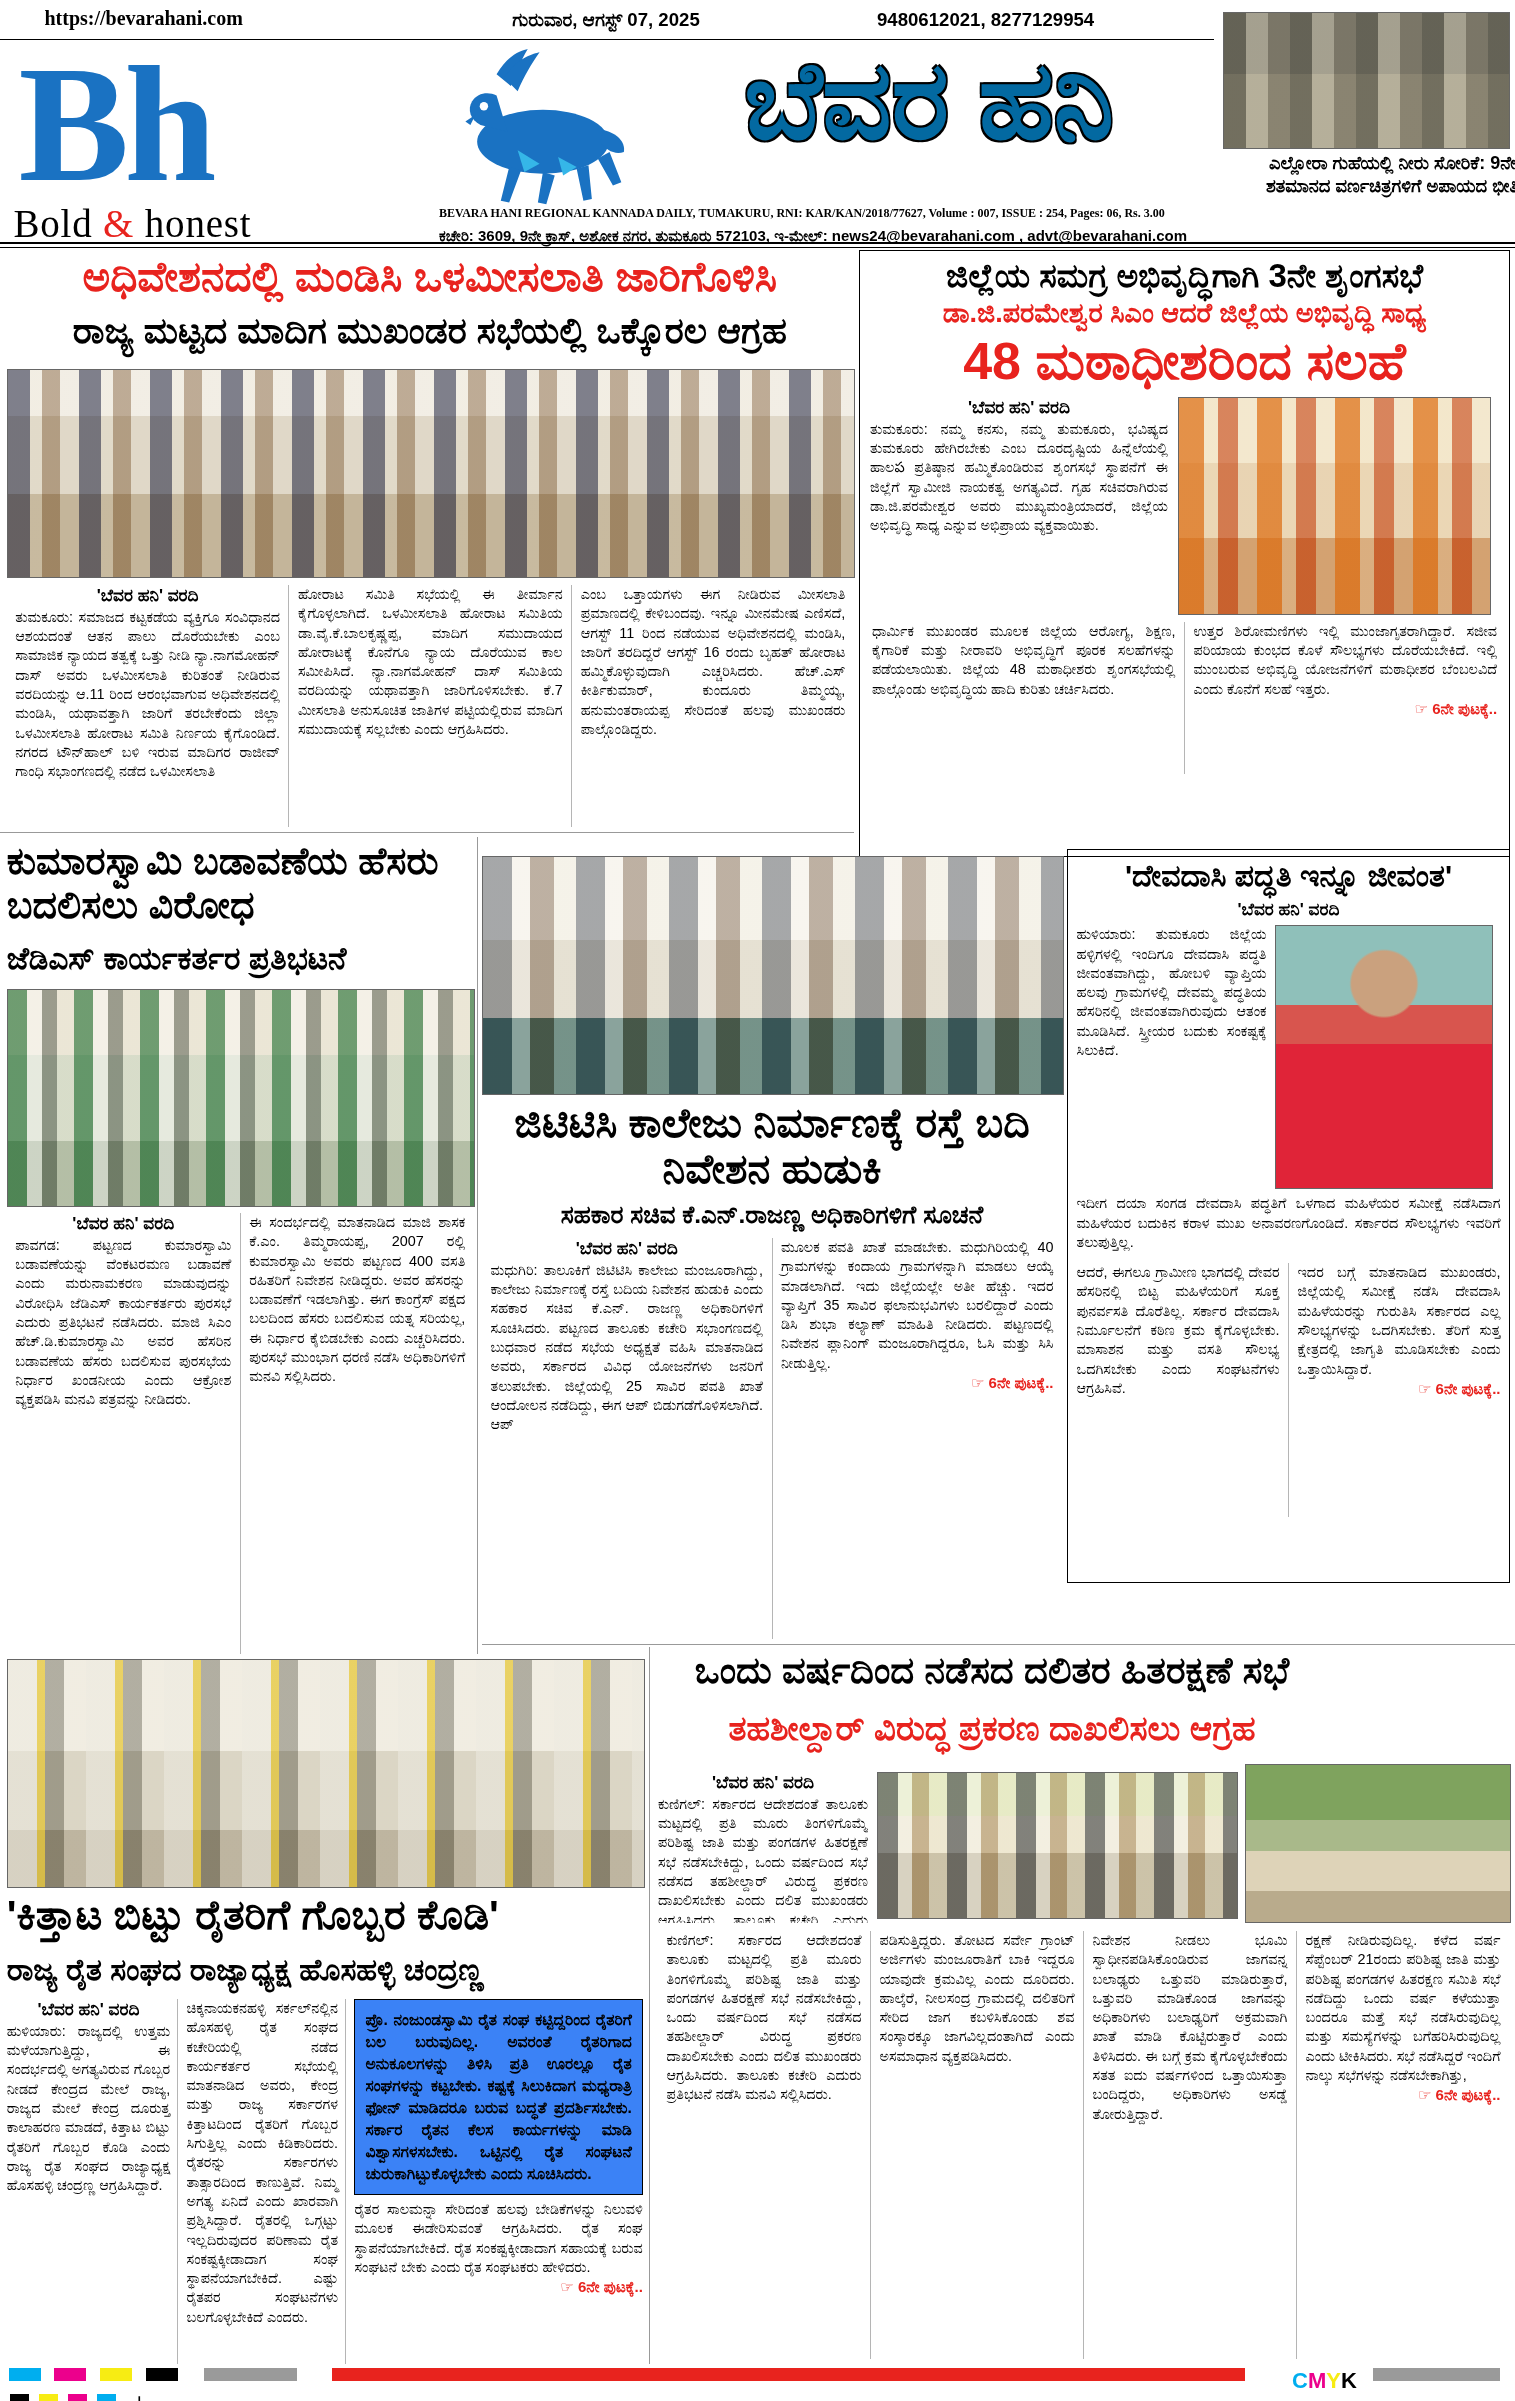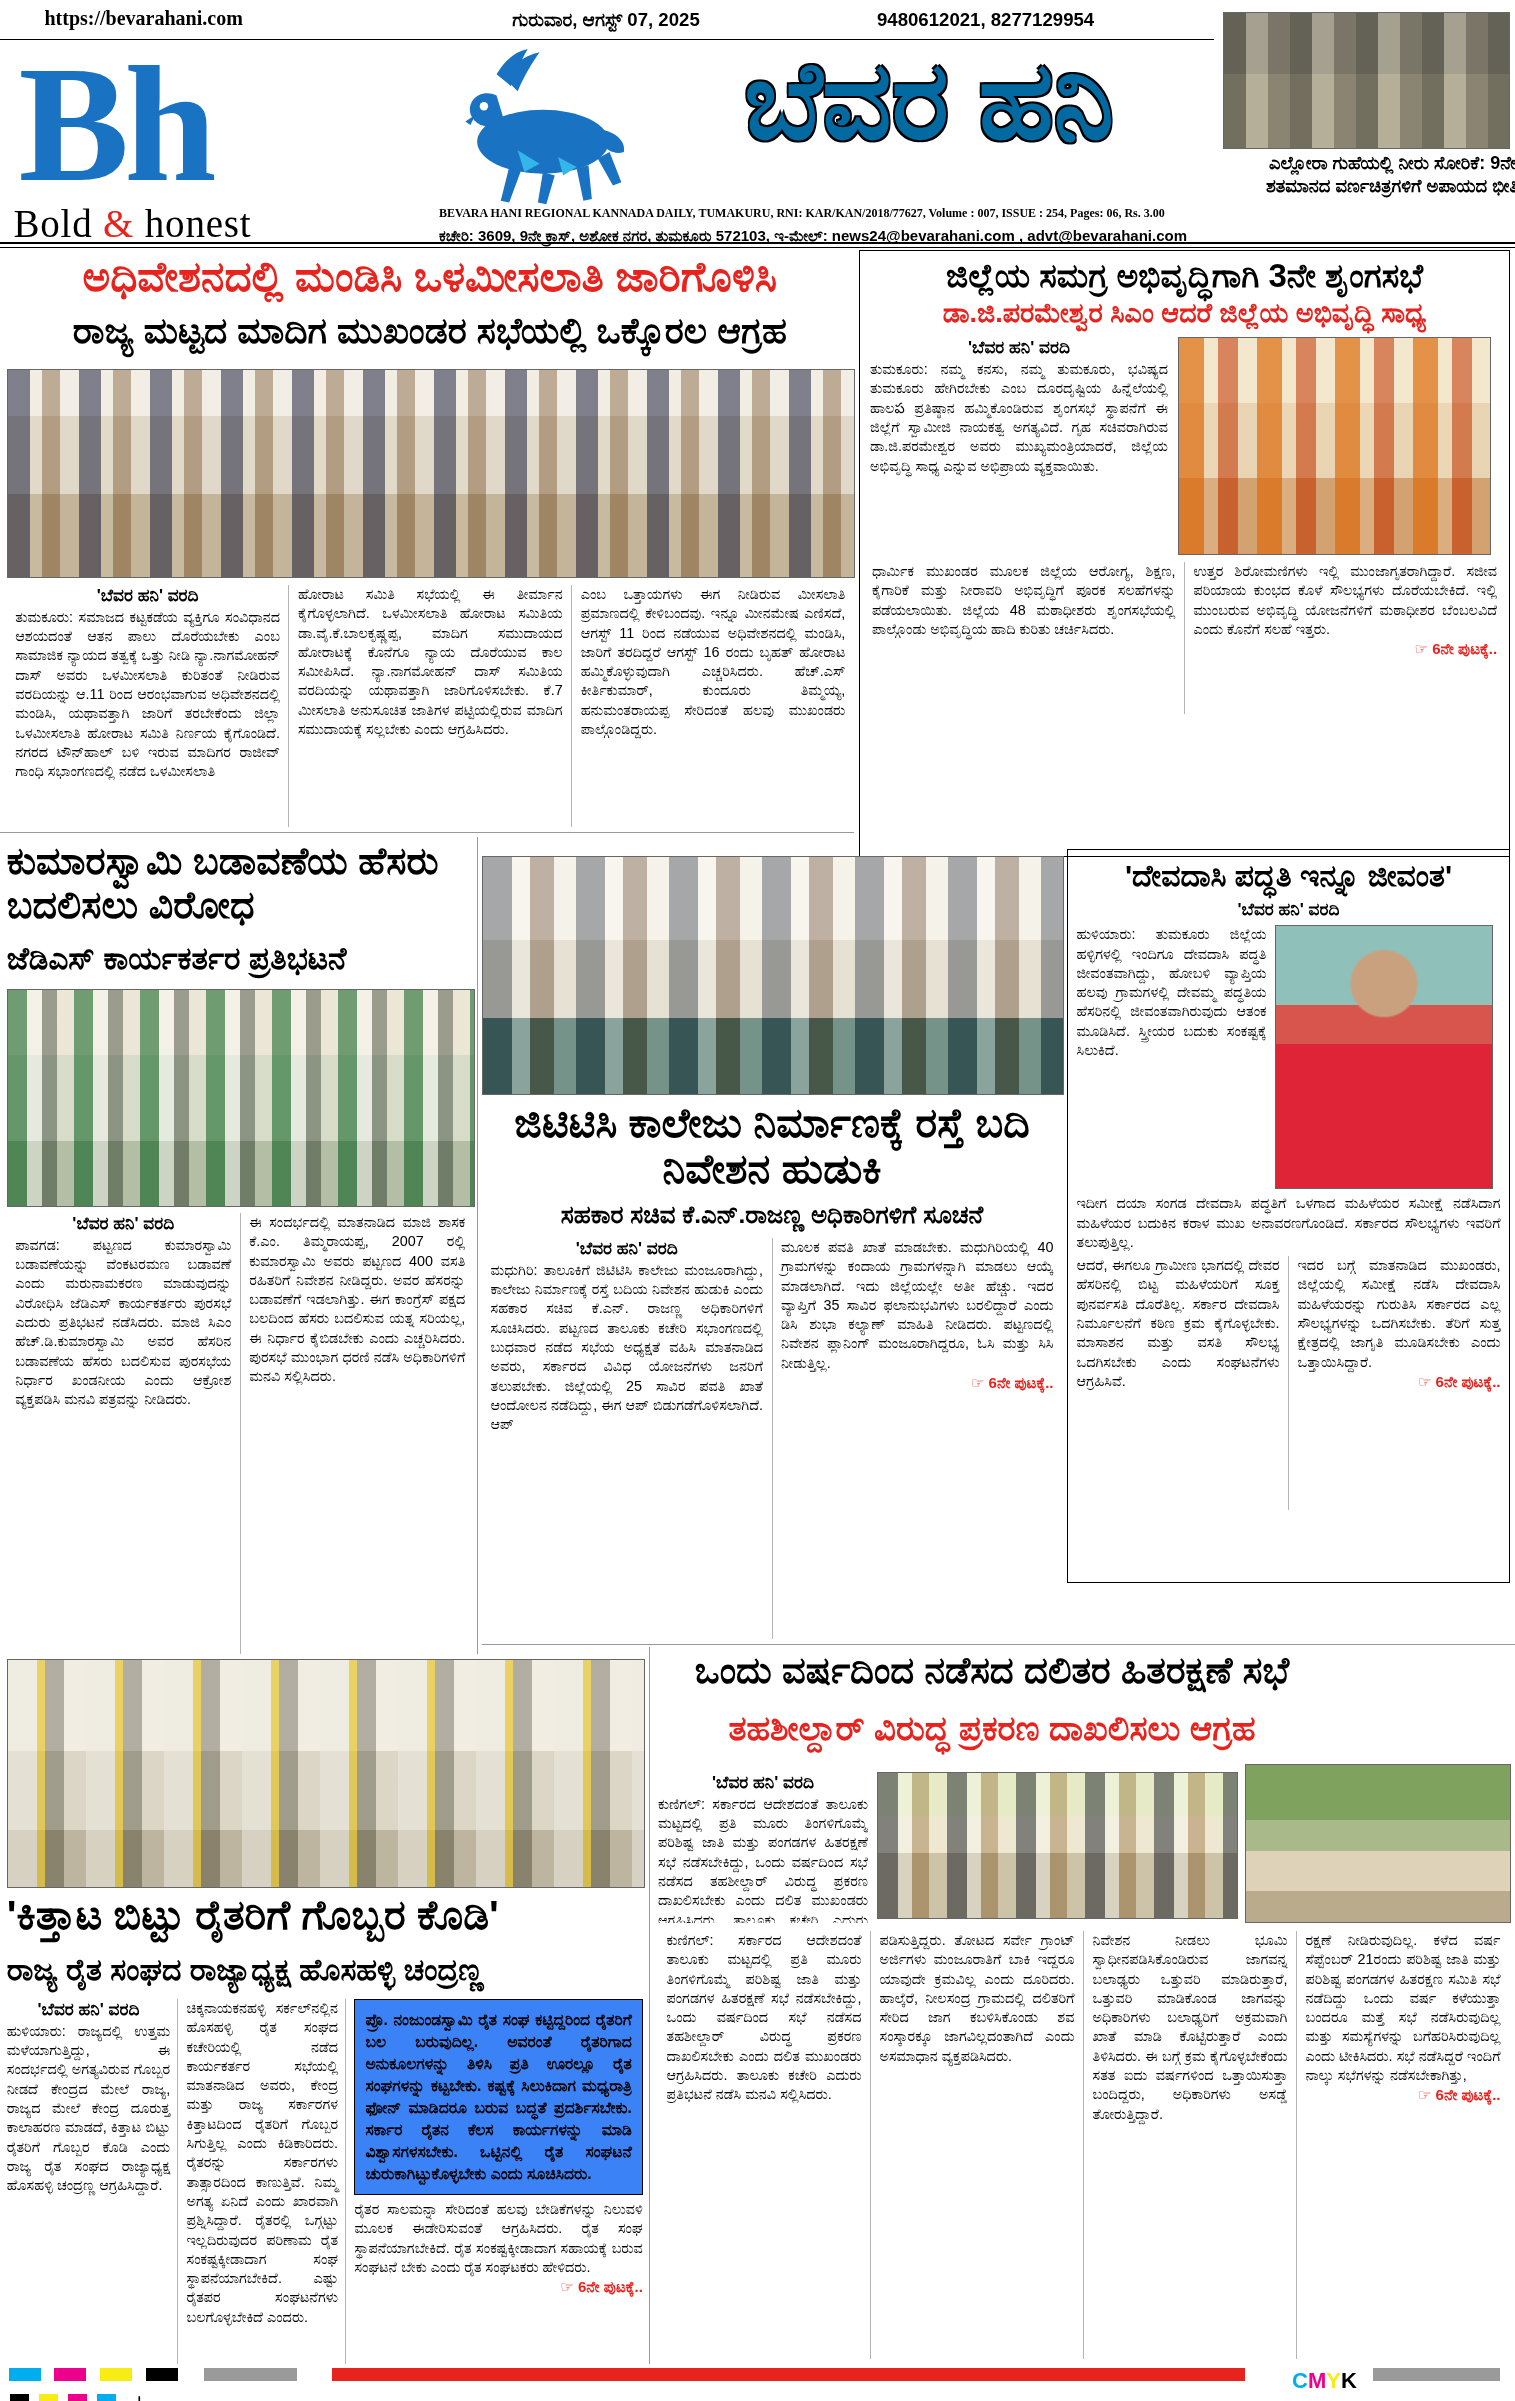--- a/index.html
+++ b/index.html
@@ -104,20 +104,21 @@
       <div class="byline">'ಬೆವರ ಹನಿ' ವರದಿ</div>
       <span>ತುಮಕೂರು: ಸಮಾಜದ ಕಟ್ಟಕಡೆಯ ವ್ಯಕ್ತಿಗೂ ಸಂವಿಧಾನದ ಆಶಯದಂತೆ ಆತನ ಪಾಲು ದೊರೆಯಬೇಕು ಎಂಬ ಸಾಮಾಜಿಕ ನ್ಯಾಯದ ತತ್ವಕ್ಕೆ ಒತ್ತು ನೀಡಿ ನ್ಯಾ.ನಾಗಮೋಹನ್ ದಾಸ್ ಅವರು ಒಳಮೀಸಲಾತಿ ಕುರಿತಂತೆ ನೀಡಿರುವ ವರದಿಯನ್ನು ಆ.11 ರಿಂದ ಆರಂಭವಾಗುವ ಅಧಿವೇಶನದಲ್ಲಿ ಮಂಡಿಸಿ, ಯಥಾವತ್ತಾಗಿ ಜಾರಿಗೆ ತರಬೇಕೆಂದು ಜಿಲ್ಲಾ ಒಳಮೀಸಲಾತಿ ಹೋರಾಟ ಸಮಿತಿ ನಿರ್ಣಯ ಕೈಗೊಂಡಿದೆ. ನಗರದ ಟೌನ್‌ಹಾಲ್ ಬಳಿ ಇರುವ ಮಾದಿಗರ ರಾಜೀವ್ ಗಾಂಧಿ ಸಭಾಂಗಣದಲ್ಲಿ ನಡೆದ ಒಳಮೀಸಲಾತಿ</span>
     </div>
     <div><span>ಹೋರಾಟ ಸಮಿತಿ ಸಭೆಯಲ್ಲಿ ಈ ತೀರ್ಮಾನ ಕೈಗೊಳ್ಳಲಾಗಿದೆ. ಒಳಮೀಸಲಾತಿ ಹೋರಾಟ ಸಮಿತಿಯ ಡಾ.ವೈ.ಕೆ.ಬಾಲಕೃಷ್ಣಪ್ಪ, ಮಾದಿಗ ಸಮುದಾಯದ ಹೋರಾಟಕ್ಕೆ ಕೊನೆಗೂ ನ್ಯಾಯ ದೊರೆಯುವ ಕಾಲ ಸಮೀಪಿಸಿದೆ. ನ್ಯಾ.ನಾಗಮೋಹನ್ ದಾಸ್ ಸಮಿತಿಯ ವರದಿಯನ್ನು ಯಥಾವತ್ತಾಗಿ ಜಾರಿಗೊಳಿಸಬೇಕು. ಕೆ.7 ಮೀಸಲಾತಿ ಅನುಸೂಚಿತ ಜಾತಿಗಳ ಪಟ್ಟಿಯಲ್ಲಿರುವ ಮಾದಿಗ ಸಮುದಾಯಕ್ಕೆ ಸಲ್ಲಬೇಕು ಎಂದು ಆಗ್ರಹಿಸಿದರು.</span></div>
     <div><span>ಎಂಬ ಒತ್ತಾಯಗಳು ಈಗ ನೀಡಿರುವ ಮೀಸಲಾತಿ ಪ್ರಮಾಣದಲ್ಲಿ ಕೇಳಿಬಂದವು. ಇನ್ನೂ ಮೀನಮೇಷ ಎಣಿಸದೆ, ಆಗಸ್ಟ್ 11 ರಿಂದ ನಡೆಯುವ ಅಧಿವೇಶನದಲ್ಲಿ ಮಂಡಿಸಿ, ಜಾರಿಗೆ ತರದಿದ್ದರೆ ಆಗಸ್ಟ್ 16 ರಂದು ಬೃಹತ್ ಹೋರಾಟ ಹಮ್ಮಿಕೊಳ್ಳುವುದಾಗಿ ಎಚ್ಚರಿಸಿದರು. ಹೆಚ್.ಎಸ್ ಕೀರ್ತಿಕುಮಾರ್, ಕುಂದೂರು ತಿಮ್ಮಯ್ಯ, ಹನುಮಂತರಾಯಪ್ಪ ಸೇರಿದಂತೆ ಹಲವು ಮುಖಂಡರು ಪಾಲ್ಗೊಂಡಿದ್ದರು.</span></div>
   </div>
 
   <div class="abs boxed" style="left:859px;top:250px;width:649px;height:605px;">
     <div class="h-blk ctr" style="margin-top:6.8px;font-size:33px;line-height:1.1;">ಜಿಲ್ಲೆಯ ಸಮಗ್ರ ಅಭಿವೃದ್ಧಿಗಾಗಿ 3ನೇ ಶೃಂಗಸಭೆ</div>
     <div class="h-red ctr" style="margin-top:5px;font-size:27px;line-height:1.1;">ಡಾ.ಜಿ.ಪರಮೇಶ್ವರ ಸಿಎಂ ಆದರೆ ಜಿಲ್ಲೆಯ ಅಭಿವೃದ್ಧಿ ಸಾಧ್ಯ</div>
+    <div class="h-red ctr" style="margin-top:5px;font-size:52px;line-height:1.05;">48 ಮಠಾಧೀಶರಿಂದ ಸಲಹೆ</div>
     <div style="display:flex;margin-top:8.5px;padding:0 10px;gap:10px;">
       <div class="body-txt just" style="width:298px;">
         <div class="byline">'ಬೆವರ ಹನಿ' ವರದಿ</div>
         <span>ತುಮಕೂರು: ನಮ್ಮ ಕನಸು, ನಮ್ಮ ತುಮಕೂರು, ಭವಿಷ್ಯದ ತುಮಕೂರು ಹೇಗಿರಬೇಕು ಎಂಬ ದೂರದೃಷ್ಟಿಯ ಹಿನ್ನೆಲೆಯಲ್ಲಿ ಹಾಲప ಪ್ರತಿಷ್ಠಾನ ಹಮ್ಮಿಕೊಂಡಿರುವ ಶೃಂಗಸಭೆ ಸ್ಥಾಪನೆಗೆ ಈ ಜಿಲ್ಲೆಗೆ ಸ್ವಾಮೀಜಿ ನಾಯಕತ್ವ ಅಗತ್ಯವಿದೆ. ಗೃಹ ಸಚಿವರಾಗಿರುವ ಡಾ.ಜಿ.ಪರಮೇಶ್ವರ ಅವರು ಮುಖ್ಯಮಂತ್ರಿಯಾದರೆ, ಜಿಲ್ಲೆಯ ಅಭಿವೃದ್ಧಿ ಸಾಧ್ಯ ಎನ್ನುವ ಅಭಿಪ್ರಾಯ ವ್ಯಕ್ತವಾಯಿತು.</span>
       </div>
       <div class="photo ph-monks" style="width:311px;height:216px;"></div>
     </div>
     <div class="cols body-txt just" style="margin-top:6.8px;padding:0 3.4px;height:152px;overflow:hidden;">
       <div><span>ಧಾರ್ಮಿಕ ಮುಖಂಡರ ಮೂಲಕ ಜಿಲ್ಲೆಯ ಆರೋಗ್ಯ, ಶಿಕ್ಷಣ, ಕೈಗಾರಿಕೆ ಮತ್ತು ನೀರಾವರಿ ಅಭಿವೃದ್ಧಿಗೆ ಪೂರಕ ಸಲಹೆಗಳನ್ನು ಪಡೆಯಲಾಯಿತು. ಜಿಲ್ಲೆಯ 48 ಮಠಾಧೀಶರು ಶೃಂಗಸಭೆಯಲ್ಲಿ ಪಾಲ್ಗೊಂಡು ಅಭಿವೃದ್ಧಿಯ ಹಾದಿ ಕುರಿತು ಚರ್ಚಿಸಿದರು.</span></div>
       <div><span>ಉತ್ತರ ಶಿರೋಮಣಿಗಳು ಇಲ್ಲಿ ಮುಂಜಾಗೃತರಾಗಿದ್ದಾರೆ. ಸಜೀವ ಪರಿಯಾಯ ಕುಂಭದ ಕೊಳೆ ಸೌಲಭ್ಯಗಳು ದೊರೆಯಬೇಕಿದೆ. ಇಲ್ಲಿ ಮುಂಬರುವ ಅಭಿವೃದ್ಧಿ ಯೋಜನೆಗಳಿಗೆ ಮಠಾಧೀಶರ ಬೆಂಬಲವಿದೆ ಎಂದು ಕೊನೆಗೆ ಸಲಹೆ ಇತ್ತರು.</span>
@@ -155,21 +156,21 @@
   </div>
 
   <div class="abs boxed" style="left:1067px;top:849px;width:441px;height:732px;">
     <div class="h-blk ctr" style="margin-top:8.5px;font-size:30px;">'ದೇವದಾಸಿ ಪದ್ಧತಿ ಇನ್ನೂ ಜೀವಂತ'</div>
     <div class="byline" style="margin-top:6.8px;">'ಬೆವರ ಹನಿ' ವರದಿ</div>
     <div style="display:flex;gap:8.5px;padding:5px 8.5px 0;">
       <div class="body-txt just" style="width:190px;"><span>ಹುಳಿಯಾರು: ತುಮಕೂರು ಜಿಲ್ಲೆಯ ಹಳ್ಳಿಗಳಲ್ಲಿ ಇಂದಿಗೂ ದೇವದಾಸಿ ಪದ್ಧತಿ ಜೀವಂತವಾಗಿದ್ದು, ಹೋಬಳಿ ವ್ಯಾಪ್ತಿಯ ಹಲವು ಗ್ರಾಮಗಳಲ್ಲಿ ದೇವಮ್ಮ ಪದ್ಧತಿಯ ಹೆಸರಿನಲ್ಲಿ ಜೀವಂತವಾಗಿರುವುದು ಆತಂಕ ಮೂಡಿಸಿದೆ. ಸ್ತ್ರೀಯರ ಬದುಕು ಸಂಕಷ್ಟಕ್ಕೆ ಸಿಲುಕಿದೆ.</span></div>
       <div class="photo ph-sari" style="width:216px;height:262px;"></div>
     </div>
     <div class="body-txt just" style="padding:5px 8.5px 0;"><span>ಇದೀಗ ದಯಾ ಸಂಗಡ ದೇವದಾಸಿ ಪದ್ಧತಿಗೆ ಒಳಗಾದ ಮಹಿಳೆಯರ ಸಮೀಕ್ಷೆ ನಡೆಸಿದಾಗ ಮಹಿಳೆಯರ ಬದುಕಿನ ಕರಾಳ ಮುಖ ಅನಾವರಣಗೊಂಡಿದೆ. ಸರ್ಕಾರದ ಸೌಲಭ್ಯಗಳು ಇವರಿಗೆ ತಲುಪುತ್ತಿಲ್ಲ.</span></div>
-    <div class="cols body-txt just" style="margin-top:4px;height:254px;overflow:hidden;">
+    <div class="cols body-txt just" style="margin-top:11px;height:254px;overflow:hidden;">
       <div><span>ಆದರೆ, ಈಗಲೂ ಗ್ರಾಮೀಣ ಭಾಗದಲ್ಲಿ ದೇವರ ಹೆಸರಿನಲ್ಲಿ ಬಿಟ್ಟ ಮಹಿಳೆಯರಿಗೆ ಸೂಕ್ತ ಪುನರ್ವಸತಿ ದೊರೆತಿಲ್ಲ. ಸರ್ಕಾರ ದೇವದಾಸಿ ನಿರ್ಮೂಲನೆಗೆ ಕಠಿಣ ಕ್ರಮ ಕೈಗೊಳ್ಳಬೇಕು. ಮಾಸಾಶನ ಮತ್ತು ವಸತಿ ಸೌಲಭ್ಯ ಒದಗಿಸಬೇಕು ಎಂದು ಸಂಘಟನೆಗಳು ಆಗ್ರಹಿಸಿವೆ.</span></div>
       <div><span>ಇದರ ಬಗ್ಗೆ ಮಾತನಾಡಿದ ಮುಖಂಡರು, ಜಿಲ್ಲೆಯಲ್ಲಿ ಸಮೀಕ್ಷೆ ನಡೆಸಿ ದೇವದಾಸಿ ಮಹಿಳೆಯರನ್ನು ಗುರುತಿಸಿ ಸರ್ಕಾರದ ಎಲ್ಲ ಸೌಲಭ್ಯಗಳನ್ನು ಒದಗಿಸಬೇಕು. ತೆರಿಗೆ ಸುತ್ತ ಕ್ಷೇತ್ರದಲ್ಲಿ ಜಾಗೃತಿ ಮೂಡಿಸಬೇಕು ಎಂದು ಒತ್ತಾಯಿಸಿದ್ದಾರೆ.</span>
         <div class="cont-mark">☞ 6ನೇ ಪುಟಕ್ಕೆ..</div>
       </div>
     </div>
   </div>
 
   <div class="abs photo ph-garland" style="left:6.8px;top:1659px;width:636px;height:227px;"></div>
   <div class="abs h-blk" style="left:6.8px;top:1894px;width:636px;font-size:41px;line-height:1.05;">'ಕಿತ್ತಾಟ ಬಿಟ್ಟು ರೈತರಿಗೆ ಗೊಬ್ಬರ ಕೊಡಿ'</div>
   <div class="abs h-blk" style="left:6.8px;top:1953px;width:636px;font-size:30px;">ರಾಜ್ಯ ರೈತ ಸಂಘದ ರಾಜ್ಯಾಧ್ಯಕ್ಷ ಹೊಸಹಳ್ಳಿ ಚಂದ್ರಣ್ಣ</div>

